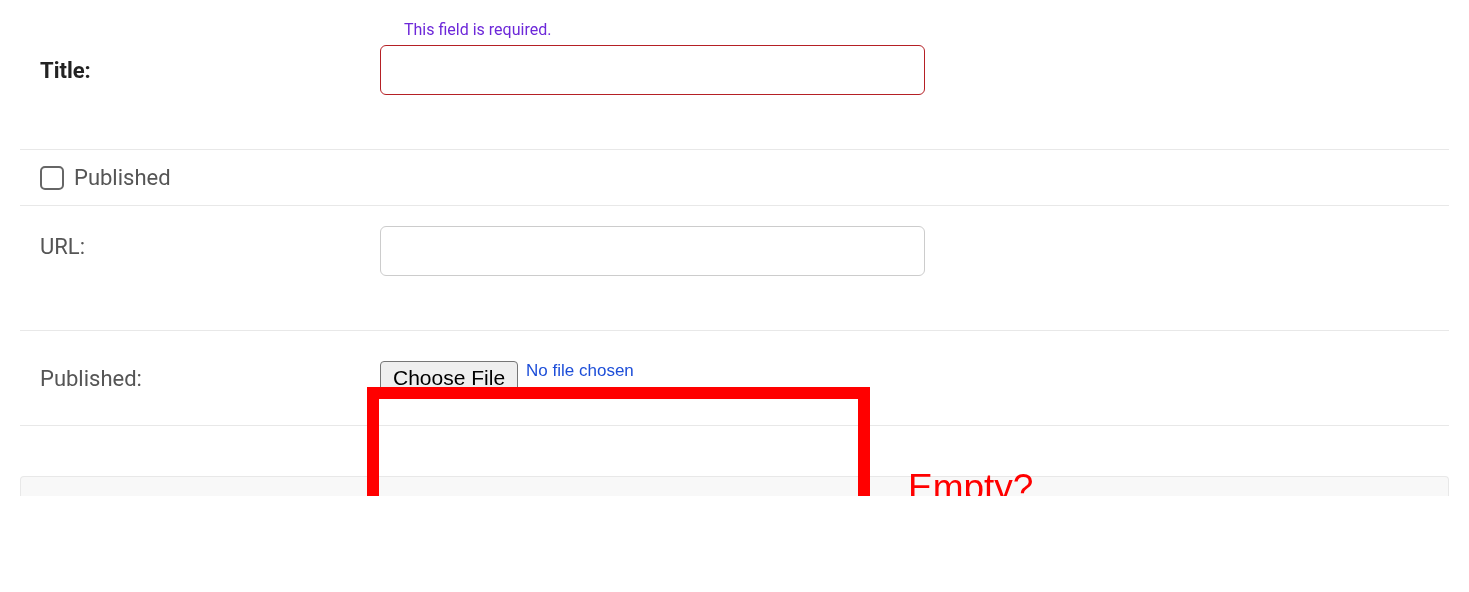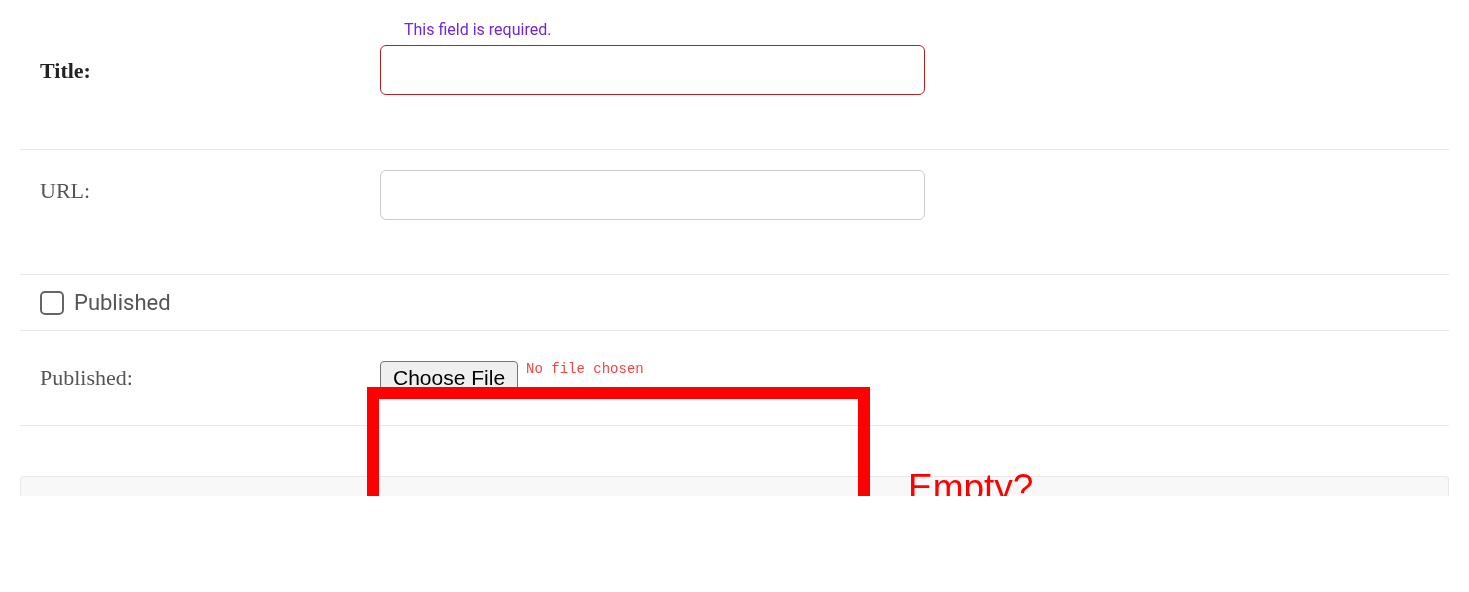--- a/index.html
+++ b/index.html
@@ -32,21 +32,20 @@
     }
     .form-row.thumbnail-row {
       align-items: center;
       padding: 30px 0;
     }
     .label-col {
       width: 360px;
       flex-shrink: 0;
       padding-top: 38px;
       padding-left: 20px;
-      font-family: Liberation Serif, serif;
     }
     .label-col.no-error-offset {
       padding-top: 8px;
     }
     .label-col.center-label {
       padding-top: 0;
     }
     .label-text {
       color: #555;
       font-size: 22px;
@@ -113,23 +112,23 @@
       font-family: Arial, sans-serif;
       font-size: 21px;
       padding: 4px 12px;
       border: 1px solid #767676;
       border-radius: 4px;
       background: #efefef;
       cursor: pointer;
       color: #000;
     }
     .file-status {
-      font-family: Liberation Mono, monospace;
-      font-size: 14px;
-      color: #ef4444;
+      font-family: Liberation Sans, sans-serif;
+      font-size: 17px;
+      color: #1d4ed8;
     }
     .highlight-box {
       position: absolute;
       border: 12px solid #ff0000;
       left: 367px;
       top: 387px;
       width: 503px;
       height: 140px;
       pointer-events: none;
     }
@@ -161,34 +160,34 @@
     <div class="label-col">
       <span class="label-text bold">Title:</span>
     </div>
     <div class="field-col">
       <div class="error-msg">This field is required.</div>
       <input type="text" class="text-input error" value="" style="">
       <div class="help-row"></div>
     </div>
   </div>
 
-  <div class="form-row">
-    <div class="label-col no-error-offset">
-      <span class="label-text">URL:</span>
-    </div>
-    <div class="field-col">
-      <input type="text" class="text-input" value="" style="">
-      <div class="help-row"></div>
-    </div>
-  </div>
-
   <div class="form-row checkbox-row">
     <div class="checkbox-wrap">
       <input type="checkbox" class="checkbox" style="">
       <span class="checkbox-label">Published</span>
+    </div>
+  </div>
+
+  <div class="form-row">
+    <div class="label-col no-error-offset">
+      <span class="label-text">URL:</span>
+    </div>
+    <div class="field-col">
+      <input type="text" class="text-input" value="" style="">
+      <div class="help-row"></div>
     </div>
   </div>
 
   <div class="form-row thumbnail-row">
     <div class="label-col center-label">
       <span class="label-text">Published:</span>
     </div>
     <div class="field-col">
       <div class="file-input-wrap">
         <button type="button" class="choose-file-btn">Choose File</button>

